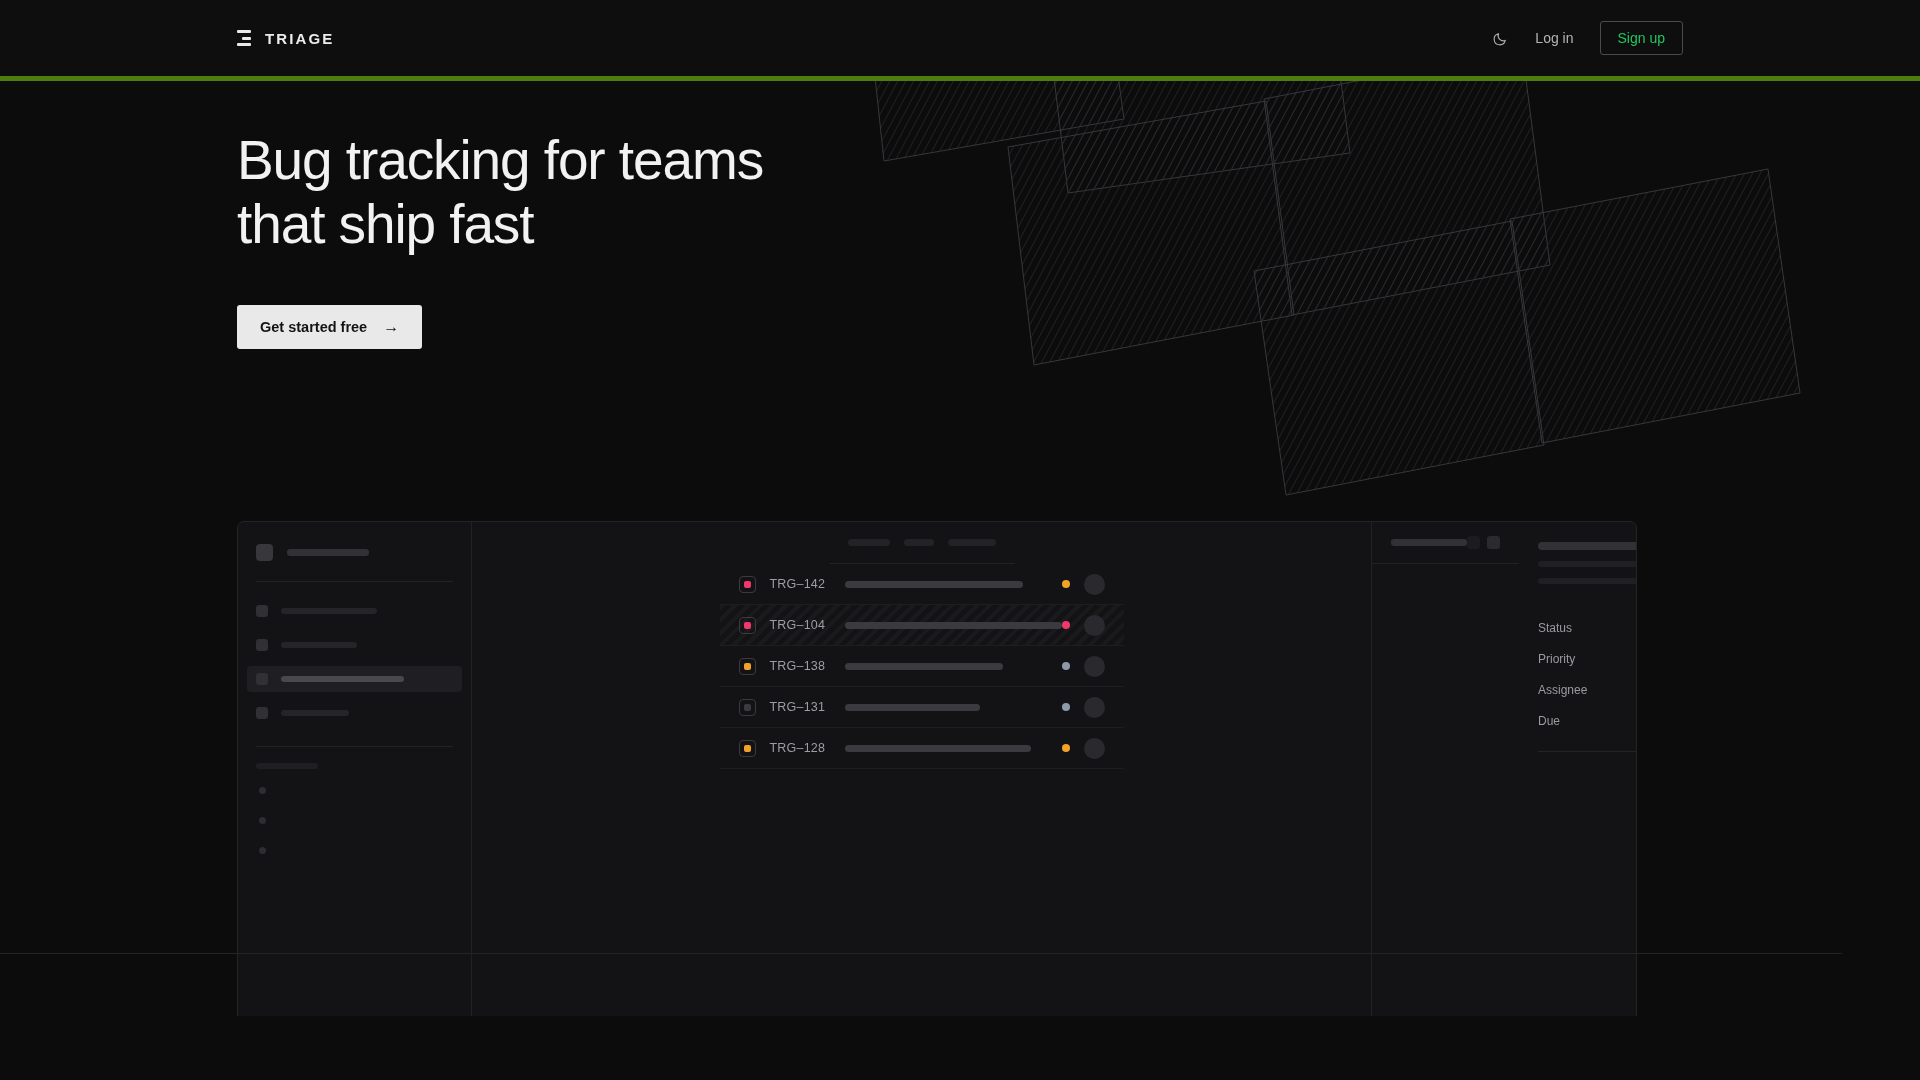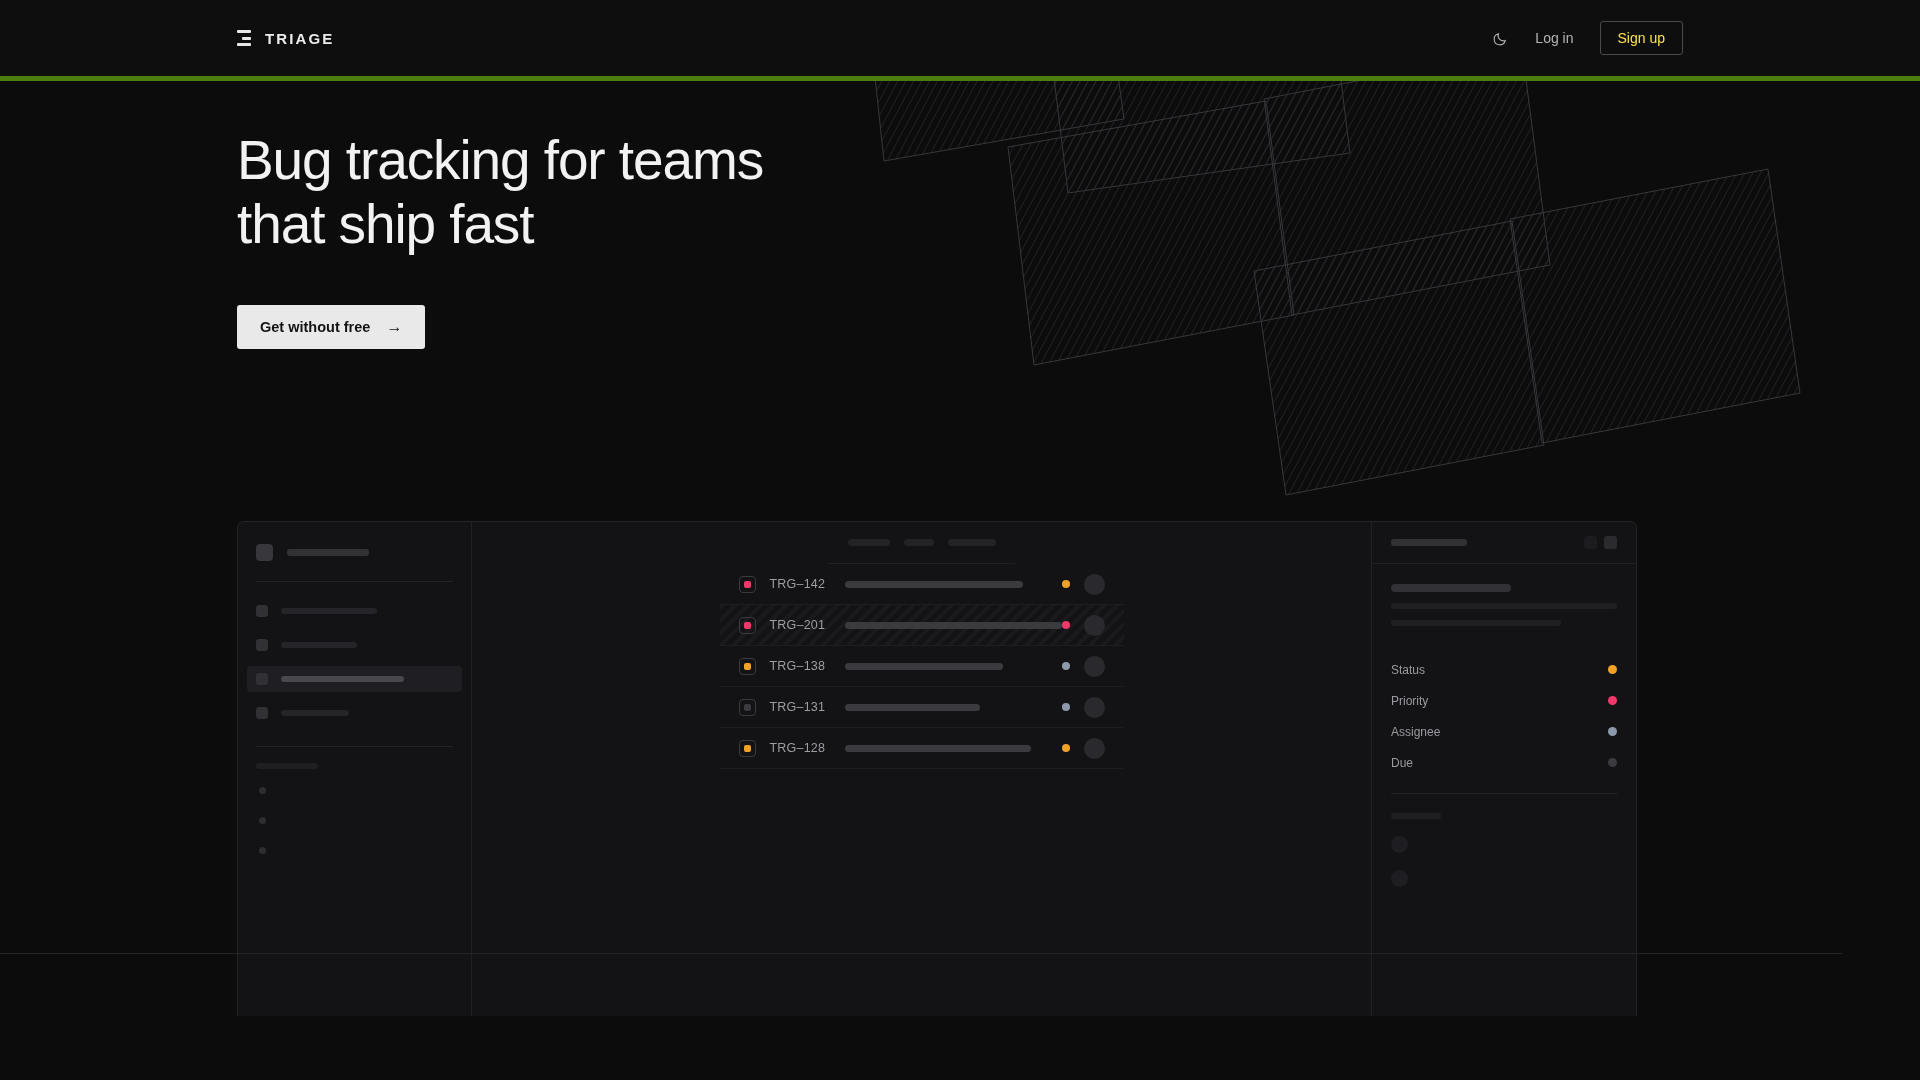--- a/index.html
+++ b/index.html
@@ -25,21 +25,21 @@
   .logo-mark i:nth-child(1){ width:14px; }
   .logo-mark i:nth-child(2){ width:9px; margin-left:5px; }
   .logo-mark i:nth-child(3){ width:14px; }
   .brand-name { color:#ececec; font-size:15px; font-weight:700; letter-spacing:2.1px; }
 
   .nav-right { position:absolute; right:237px; display:flex; align-items:center; gap:26px; }
   .moon { width:17px; height:17px; position:relative; display:block; }
   .moon svg { display:block; }
   .login { color:#b4b4b6; font-size:14px; text-decoration:none; }
   .signup {
-    border:1px solid #4a4a4e; background:transparent; color:#fde047;
+    border:1px solid #4a4a4e; background:transparent; color:#22c55e;
     font-size:14px; padding:8px 17px; border-radius:3px;
     font-family:"Liberation Sans", sans-serif; cursor:pointer;
   }
 
   
   .hero { position:absolute; top:63px; left:0; width:1842px; height:953px; overflow:hidden; }
   .deco { position:absolute; top:-20px; right:-40px; width:1020px; height:480px; pointer-events:none; opacity:.95; }
 
   .hero-copy { position:absolute; left:237px; top:65px; width:760px; }
   h1 {
@@ -95,21 +95,21 @@
     border:1px solid #3a3a40; display:flex; align-items:center; justify-content:center; flex:none;
   }
   .badge span { width:7px; height:7px; border-radius:2px; display:block; }
   .tid { color:#9d9da4; font-size:12.5px; margin-left:14px; width:60px; flex:none; letter-spacing:.2px; }
   .tbar { height:7px; border-radius:4px; background:#3a3a3f; margin-left:15px; }
   .spacer { flex:1; }
   .sdot { width:8px; height:8px; border-radius:50%; flex:none; }
   .av { width:21px; height:21px; border-radius:50%; background:#2a2a2e; margin-left:14px; flex:none; }
 
   
-  .mk-detail { width:265px; border-left:1px solid #212124; flex:none; display:flex; flex-direction:column; }
+  .mk-detail { width:265px; border-left:1px solid #212124; flex:none; display:flex; flex-direction:row; }
   .dt-head { height:42px; border-bottom:1px solid #212124; display:flex; align-items:center; padding:0 19px; }
   .dt-head .sk { height:7px; width:76px; background:#313136; }
   .dt-btns { margin-left:auto; display:flex; gap:7px; }
   .dt-btn { width:13px; height:13px; border-radius:3px; }
   .dt-body { padding:20px 19px 0 19px; }
   .dt-title { height:8px; width:120px; background:#313136; border-radius:4px; }
   .dt-line { height:6px; background:#202024; border-radius:3px; margin-top:11px; }
   .meta { margin-top:28px; }
   .meta-row { display:flex; align-items:center; height:31px; }
   .meta-label { color:#9a9aa1; font-size:12px; }
@@ -163,21 +163,21 @@
         <path d="M648 176 L906 126 L938 350 L680 400 Z"></path>
       </g>
     </svg>
 
     <div class="hero-copy">
       <h1>
         <span>Bug tracking for teams</span><br>
         <span>that ship fast</span>
       </h1>
       <button class="cta">
-        <span>Get without free</span>
+        <span>Get started free</span>
         <span class="arrow">→</span>
       </button>
     </div>
 
     <div class="mock">
 
       <div class="mk-side">
         <div class="mk-row">
           <span class="mk-logo"></span>
           <span class="sk" style="height:7px;width:82px;background:#313136"></span>
@@ -224,21 +224,21 @@
               <span class="tid">TRG–142</span>
               <span class="tbar" style="width:178px"></span>
               <span class="spacer"></span>
               <span class="sdot" style="background:#f0a229"></span>
               <span class="av"></span>
             </div>
             <div class="mk-item hatched">
               <span class="badge">
                 <span style="background:#f0396a"></span>
               </span>
-              <span class="tid">TRG–201</span>
+              <span class="tid">TRG–104</span>
               <span class="tbar" style="width:217px"></span>
               <span class="spacer"></span>
               <span class="sdot" style="background:#f0396a"></span>
               <span class="av"></span>
             </div>
             <div class="mk-item">
               <span class="badge">
                 <span style="background:#f0a229"></span>
               </span>
               <span class="tid">TRG–138</span>

